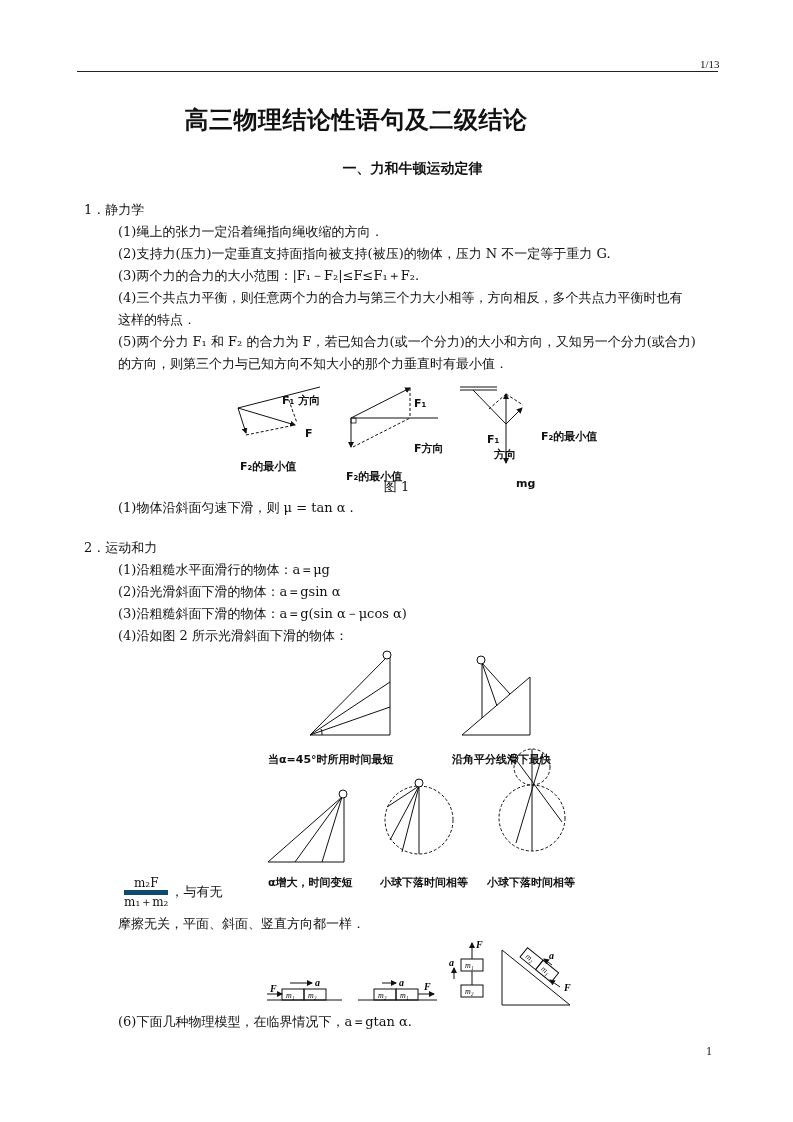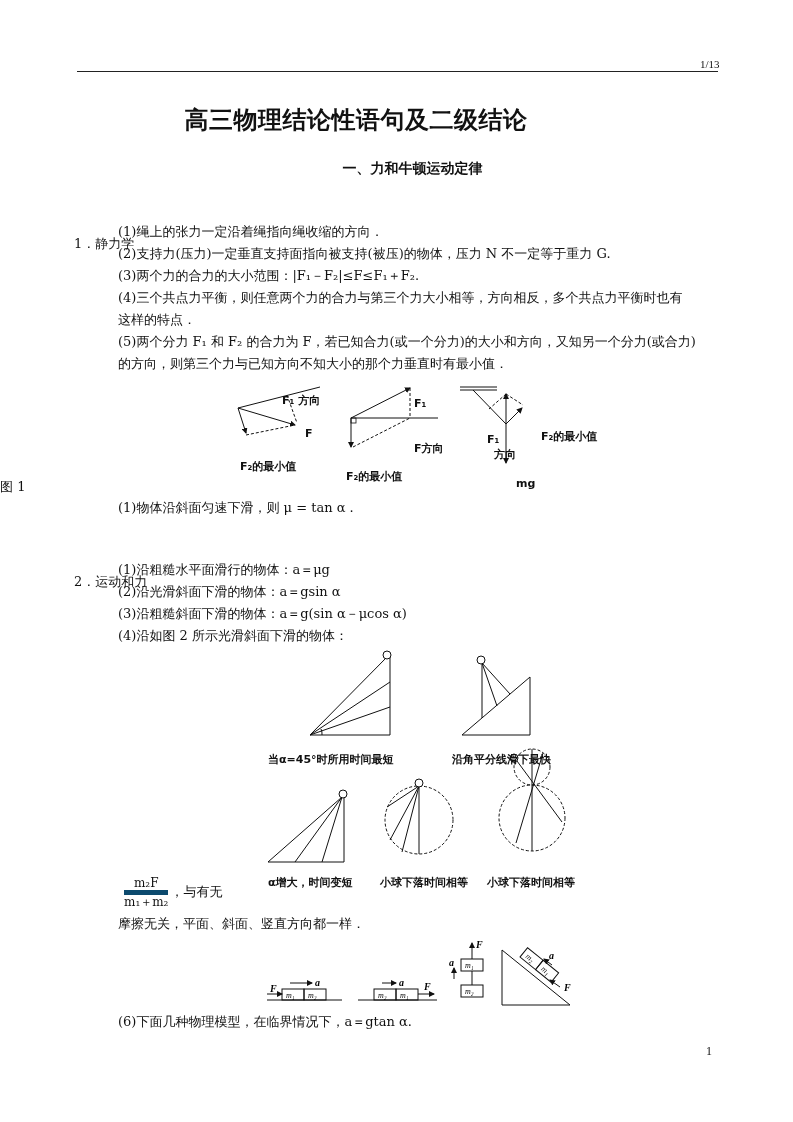--- a/index.html
+++ b/index.html
@@ -5,29 +5,29 @@
   html, body { margin:0; padding:0; background:#fff; }
   body { width:793px; height:1122px; position:relative; overflow:hidden;
          font-family:"DejaVu Serif","Liberation Serif",serif; color:#111; }
   .hdr-num { position:absolute; left:700px; top:58px; font-size:11px; font-family:"Liberation Serif",serif; }
   .hdr-line { position:absolute; left:77px; top:71px; width:641px; height:1px; background:#222; }
   .title { position:absolute; left:0; width:712px; top:104px; text-align:center; font-size:24px; font-weight:bold;
            font-family:Liberation Mono, monospace; letter-spacing:0.5px; }
   .subtitle { position:absolute; left:0; width:793px; top:160px; text-align:center; font-size:14px; font-weight:bold;
               font-family:"DejaVu Sans","Liberation Sans",sans-serif;margin-left:16px; }
   .line { position:absolute; font-size:13px; line-height:16px; white-space:nowrap; }
-  .sec { left:74px;margin-top:34px; }
+  .sec { left:84px; }
   .item { left:118px; }
   .frac { display:inline-block; vertical-align:middle; text-align:center; font-size:12px; margin:0 2px; }
   .frac .num { display:block; border-bottom:5px solid #0c4a6e; padding:0 3px; line-height:14px; }
   .frac .den { display:block; line-height:14px; }
   svg { position:absolute; overflow:visible; }
   svg text { font-family:"Liberation Serif",serif; }
   .cap { position:absolute; font-size:11px; font-weight:bold; font-family:"DejaVu Sans","Liberation Sans",sans-serif; white-space:nowrap;margin-top:17px; }
-  .fig-caption { position:absolute; left:0; width:793px; top:478px; font-size:13px; }
+  .fig-caption { position:absolute; left:0; width:793px; top:478px; text-align:center; font-size:13px; }
   .page-num { position:absolute; left:706px; top:1044px; font-size:12px; font-family:"Liberation Serif",serif; }
 </style>
 </head>
 <body>
 
 <div class="hdr-num">1/13</div>
 <div class="hdr-line"></div>
 
 <div class="title">高三物理结论性语句及二级结论</div>
 <div class="subtitle">一、力和牛顿运动定律</div>

